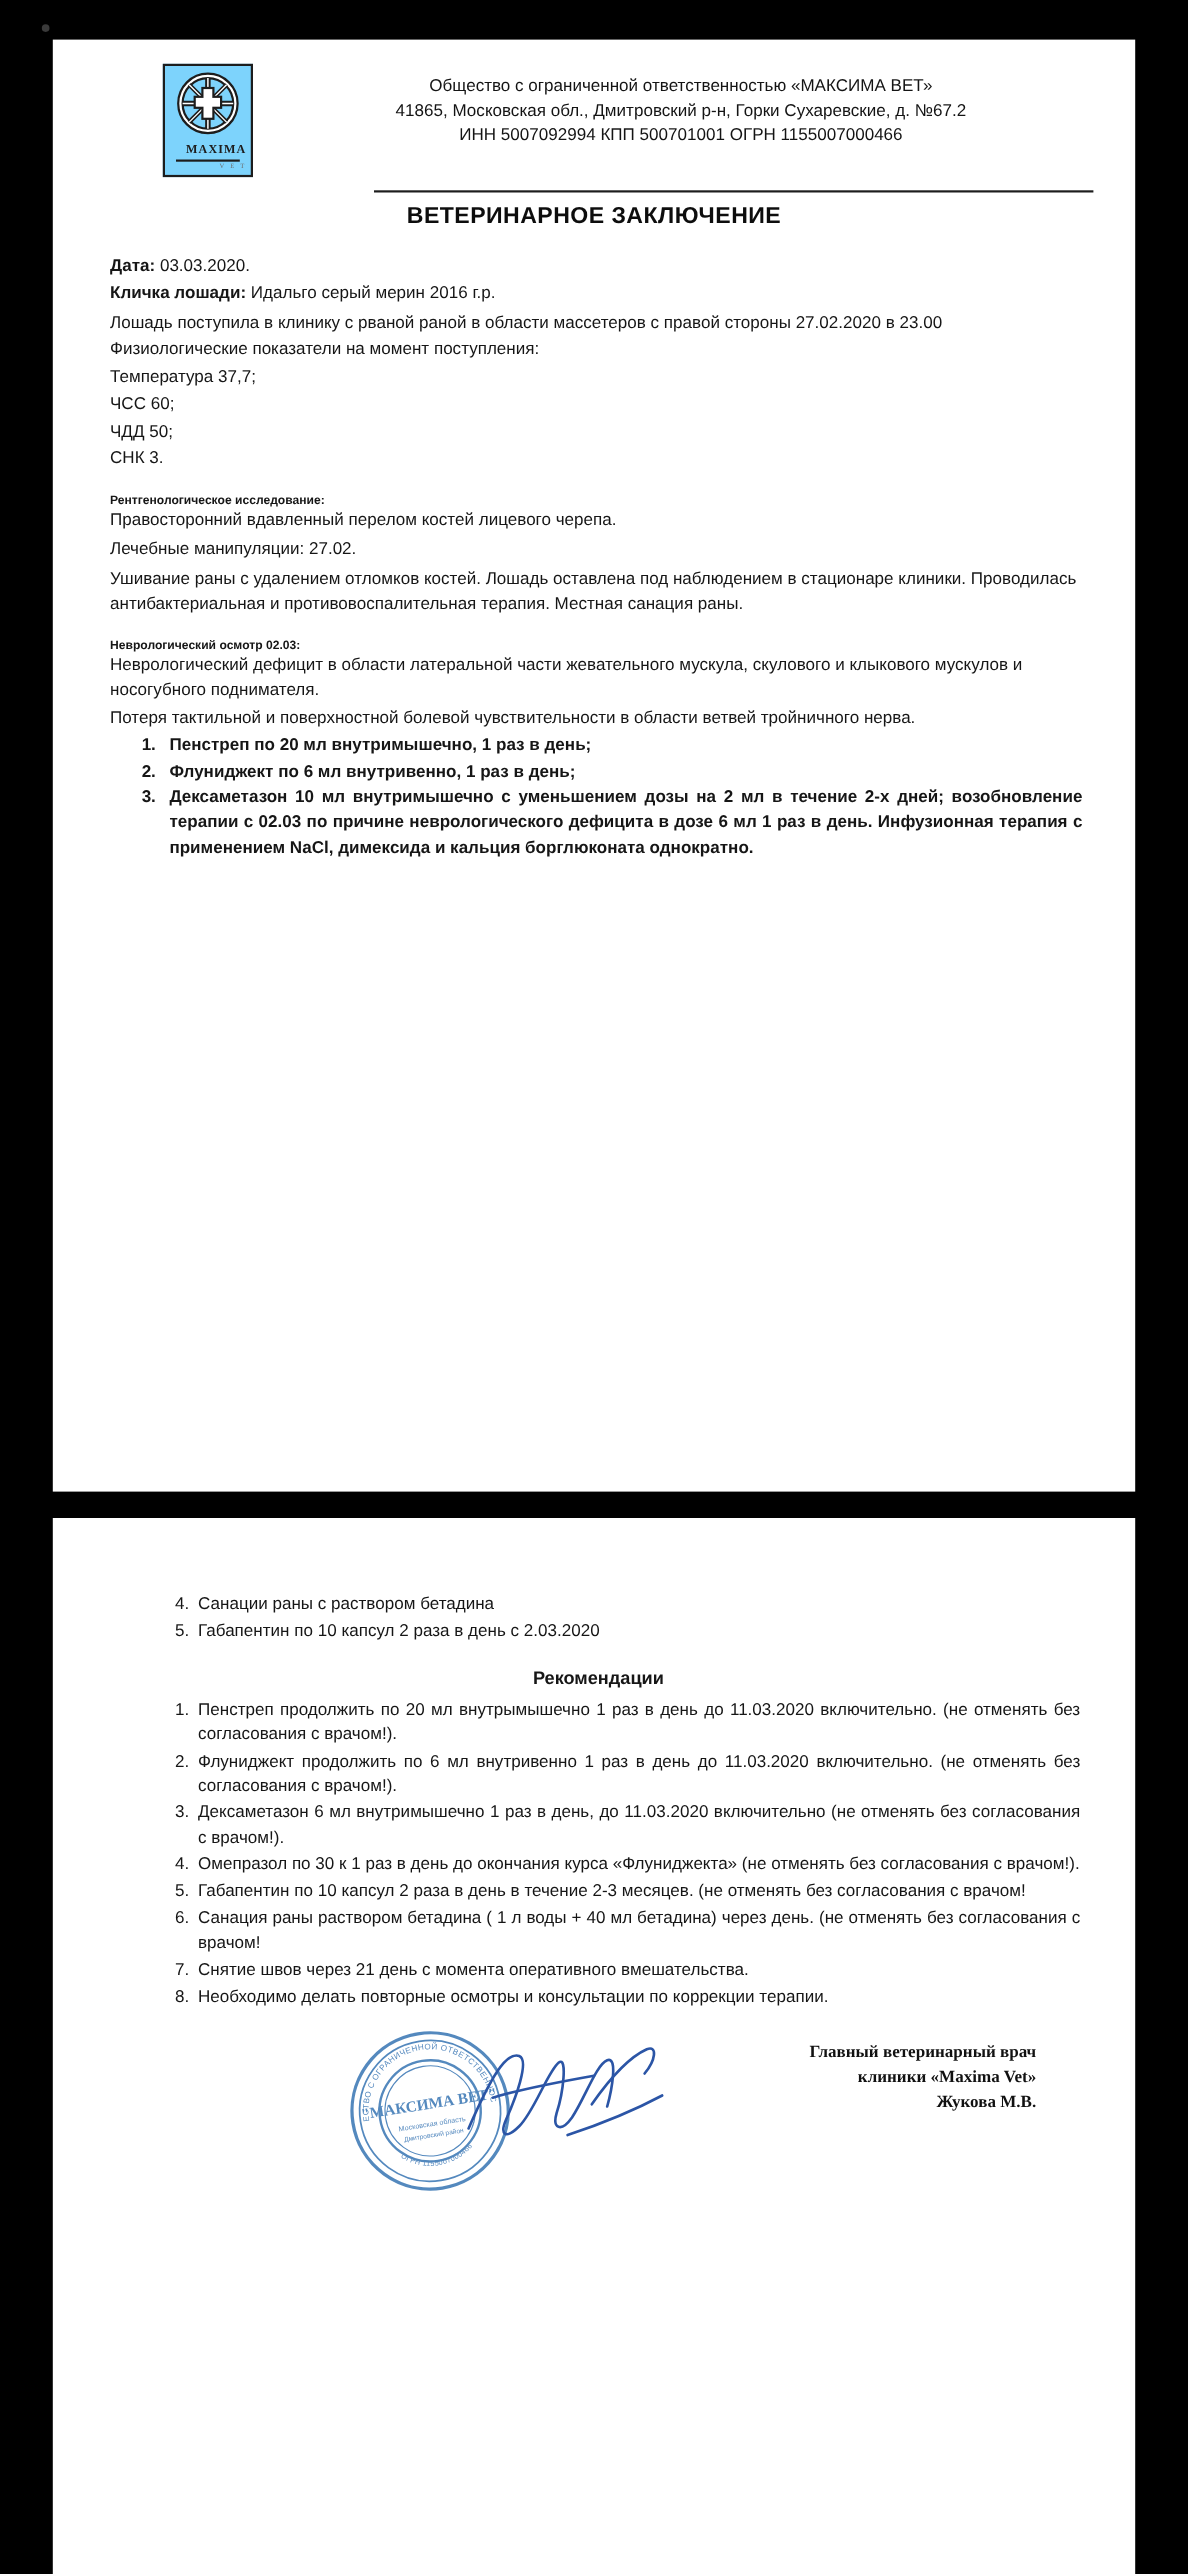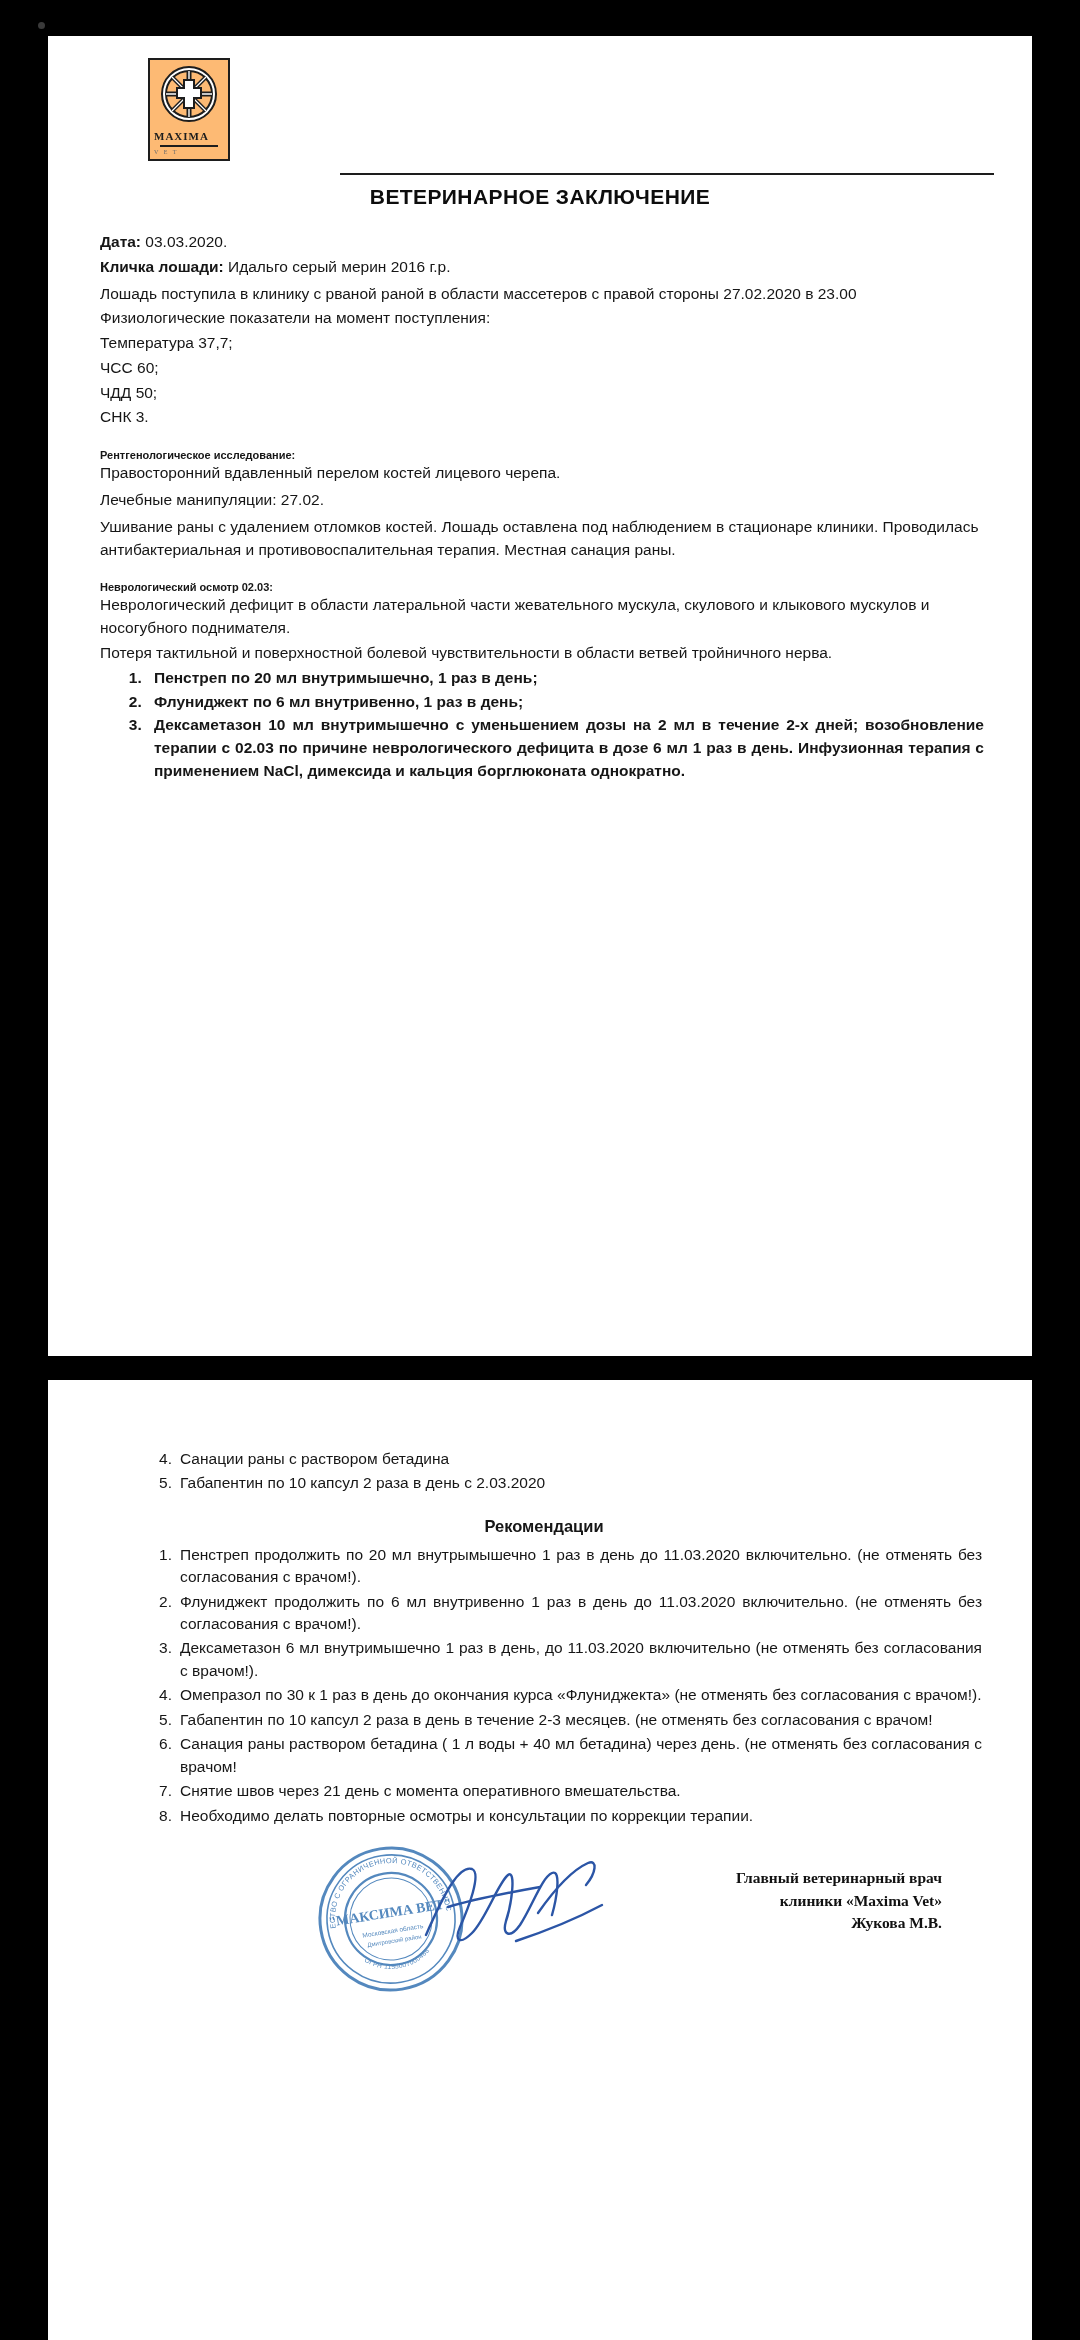--- a/index.html
+++ b/index.html
@@ -37,23 +37,23 @@
   
   .letterhead {
     display: flex;
     align-items: flex-start;
     padding: 22px 38px 0 100px;
   }
   .logo-box {
     width: 82px;
     flex: 0 0 82px;
     border: 2px solid #1d1d1d;
-    background: #fdba74;
+    background: #7dd3fc;
     padding: 5px 4px 4px;
-    text-align: left;
+    text-align: right;
   }
   .logo-mark {
     width: 62px; height: 62px;
     margin: 0 auto;
     position: relative;
   }
   .logo-word {
     font-family: "Liberation Serif", serif;
     font-size: 11px;
     letter-spacing: 1px;
@@ -165,21 +165,21 @@
   }
 
   
   .sig-zone {
     position: relative;
     margin-top: 26px;
     height: 150px;
   }
   .sig-text {
     position: absolute;
-    right: 46px; top: 14px;
+    right: 46px; top: 2px;
     text-align: right;
     font-family: "Liberation Serif", serif;
     font-weight: 700;
     font-size: 15.5px;
     line-height: 1.45;
     color: #111;
   }
   .stamp {
     position: absolute;
     left: 215px; top: -10px;
@@ -214,20 +214,25 @@
             <rect x="18" y="22" width="26" height="12" fill="#1d1d1d"></rect>
             <rect x="27" y="16" width="8" height="26" fill="#fff"></rect>
             <rect x="20" y="24" width="22" height="8" fill="#fff"></rect>
           </svg>
         </div>
         <div class="logo-word">MAXIMA</div>
         <div class="logo-rule"></div>
         <div class="logo-sub">V E T</div>
       </div>
 
+      <div class="company">
+        <div>Общество с ограниченной ответственностью «МАКСИМА ВЕТ»</div>
+        <div>41865, Московская обл., Дмитровский  р-н, Горки Сухаревские, д. №67.2</div>
+        <div>ИНН 5007092994  КПП 500701001  ОГРН 1155007000466</div>
+      </div>
     </div>
     <div class="head-rule"></div>
 
     <div class="doc-title">ВЕТЕРИНАРНОЕ ЗАКЛЮЧЕНИЕ</div>
 
     <div class="body">
       <p class="t">
         <b>Дата:</b>
         <span>03.03.2020.</span>
       </p>

